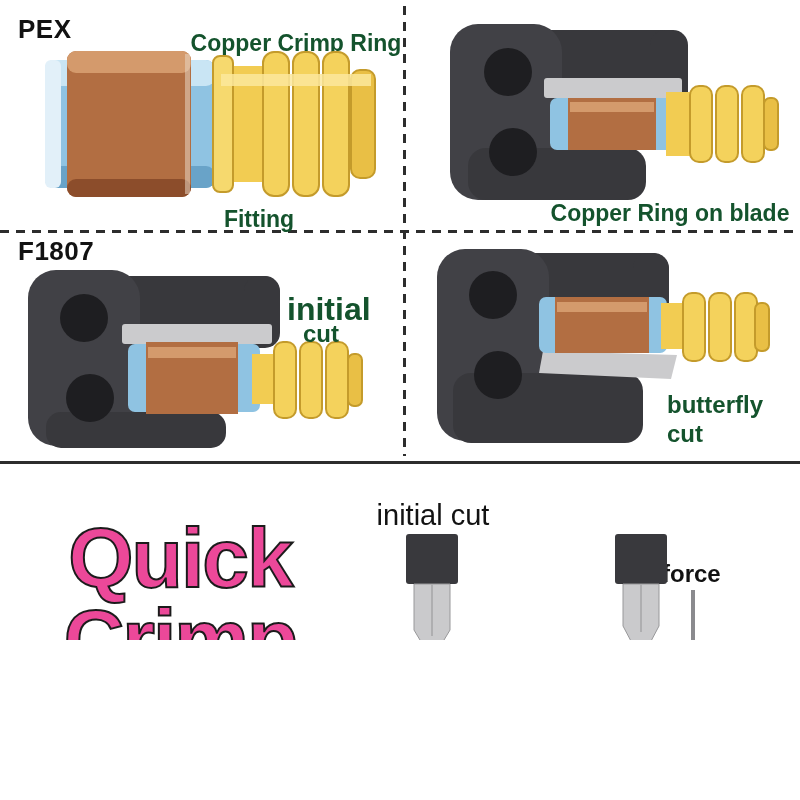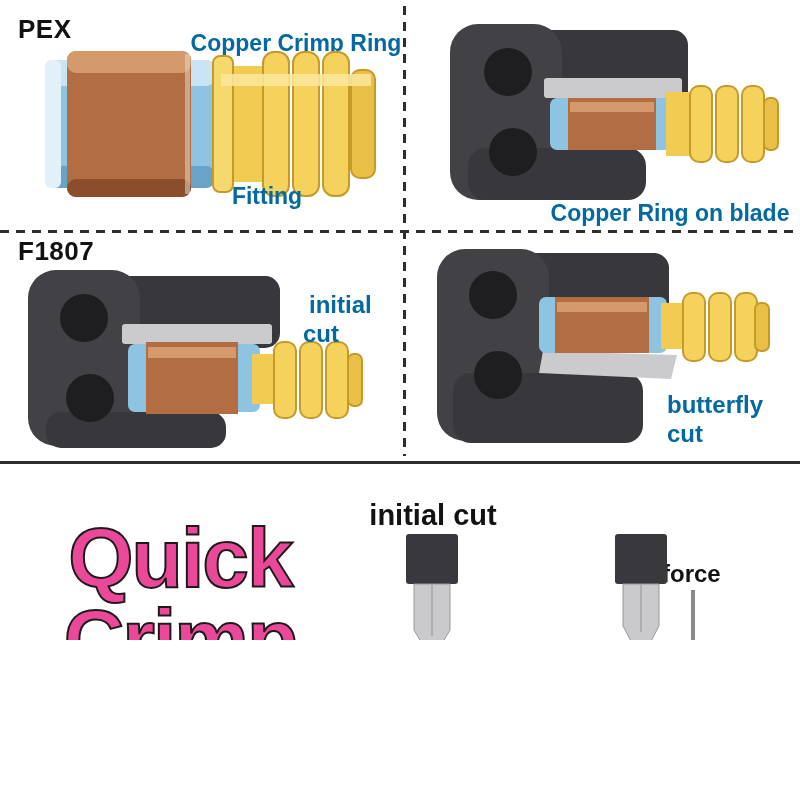--- a/index.html
+++ b/index.html
@@ -1,32 +1,32 @@
 <!DOCTYPE html>
 <html><head>
 <meta charset="utf-8">
 <style>
   * { margin:0; padding:0; box-sizing:border-box; }
   body { background:#ffffff; font-family:"Liberation Sans", sans-serif; }
   .canvas { position:relative; width:800px; height:640px; background:#ffffff; overflow:hidden; }
   .lbl { position:absolute; font-weight:bold; white-space:nowrap; }
-  .red { color:#0369a1; font-size:23px; }
+  .red { color:#14532d; font-size:23px; }
   .blk { color:#121212; }
   .center { transform:translateX(-50%); }
   .corner { font-size:26px; letter-spacing:0.5px; }
   .dash-v { position:absolute; left:403px; top:6px; width:3px; height:450px;
             background:repeating-linear-gradient(to bottom,#2d2d2d 0 9px,transparent 9px 16px); }
   .dash-h { position:absolute; left:0; top:230px; width:800px; height:3px;
             background:repeating-linear-gradient(to right,#2d2d2d 0 9px,transparent 9px 16px); }
   .solid-h { position:absolute; left:0; top:461px; width:800px; height:3px; background:#2d2d2d; }
   .illus { position:absolute; }
   .qg { position:absolute; left:40px; top:518px; width:280px; text-align:center;
         color:#ec4899; font-weight:900; font-size:84px; line-height:0.96; letter-spacing:-2px;
         -webkit-text-stroke:2px #1b1b1b; }
-  .bottom-label { position:absolute; transform:translateX(-50%); font-weight:bold;
+  .bottom-label { position:absolute; transform:translateX(-50%); font-weight:normal;
                   font-size:29px; color:#121212; white-space:nowrap; }
   .force { position:absolute; left:662px; top:560px; font-weight:bold; font-size:24px; color:#121212; }
 </style>
 </head>
 <body>
 
 <div class="canvas">
 
   <div class="dash-v"></div>
   <div class="dash-h"></div>
@@ -52,21 +52,21 @@
       <rect x="186" y="18" width="60" height="116" fill="#F2CC52"></rect>
       <rect x="178" y="8" width="20" height="136" rx="7" fill="#F6D96E" stroke="#C49B2B" stroke-width="2"></rect>
       <rect x="228" y="4" width="26" height="144" rx="11" fill="#F4D25C" stroke="#C49B2B" stroke-width="2"></rect>
       <rect x="258" y="4" width="26" height="144" rx="11" fill="#F4D25C" stroke="#C49B2B" stroke-width="2"></rect>
       <rect x="288" y="4" width="26" height="144" rx="11" fill="#F4D25C" stroke="#C49B2B" stroke-width="2"></rect>
       <rect x="316" y="22" width="24" height="108" rx="9" fill="#E9BF45" stroke="#C49B2B" stroke-width="2"></rect>
       <rect x="186" y="26" width="150" height="12" fill="#FBE89C" opacity="0.85"></rect>
     </g>
   </svg>
 
-  <div class="lbl red center" style="left:259px; top:183px;margin-left:8px;">Fitting</div>
+  <div class="lbl red center" style="left:259px; top:206px;">Fitting</div>
 
   <svg class="illus" style="left:438px; top:18px;" width="342" height="188" viewBox="0 0 342 188">
     <g>
       <rect x="68" y="12" width="180" height="48" rx="17" fill="#38383C"></rect>
       <rect x="212" y="12" width="38" height="78" rx="15" fill="#38383C"></rect>
       <rect x="12" y="6" width="112" height="176" rx="28" fill="#414146"></rect>
       <rect x="30" y="130" width="178" height="52" rx="18" fill="#38383C"></rect>
       <circle cx="70" cy="54" r="24" fill="#1E1E21"></circle>
       <circle cx="75" cy="134" r="24" fill="#1E1E21"></circle>
     </g>
@@ -102,21 +102,21 @@
       <rect x="124" y="80" width="92" height="72" fill="#B26E42"></rect>
       <rect x="126" y="85" width="88" height="11" fill="#D49A6C"></rect>
       <rect x="230" y="92" width="24" height="50" fill="#F2CC52"></rect>
       <rect x="252" y="80" width="22" height="76" rx="9" fill="#F4D25C" stroke="#C49B2B" stroke-width="2"></rect>
       <rect x="278" y="80" width="22" height="76" rx="9" fill="#F4D25C" stroke="#C49B2B" stroke-width="2"></rect>
       <rect x="304" y="80" width="22" height="76" rx="9" fill="#F4D25C" stroke="#C49B2B" stroke-width="2"></rect>
       <rect x="326" y="92" width="14" height="52" rx="6" fill="#E9BF45" stroke="#C49B2B" stroke-width="2"></rect>
     </g>
   </svg>
 
-  <div class="lbl red" style="left:309px; top:291px; font-size:24px;">initial</div>
+  <div class="lbl red" style="left:287px; top:291px; font-size:32px;">initial</div>
   <div class="lbl red" style="left:303px; top:320px; font-size:24px;">cut</div>
 
   <svg class="illus" style="left:435px; top:245px;" width="345" height="208" viewBox="0 0 345 208">
     <g>
       <rect x="58" y="8" width="176" height="48" rx="17" fill="#38383C"></rect>
       <rect x="198" y="8" width="36" height="68" rx="15" fill="#38383C"></rect>
       <rect x="2" y="4" width="112" height="192" rx="28" fill="#414146"></rect>
       <rect x="18" y="128" width="190" height="70" rx="18" fill="#38383C"></rect>
       <circle cx="58" cy="50" r="24" fill="#1E1E21"></circle>
       <circle cx="63" cy="130" r="24" fill="#1E1E21"></circle>

